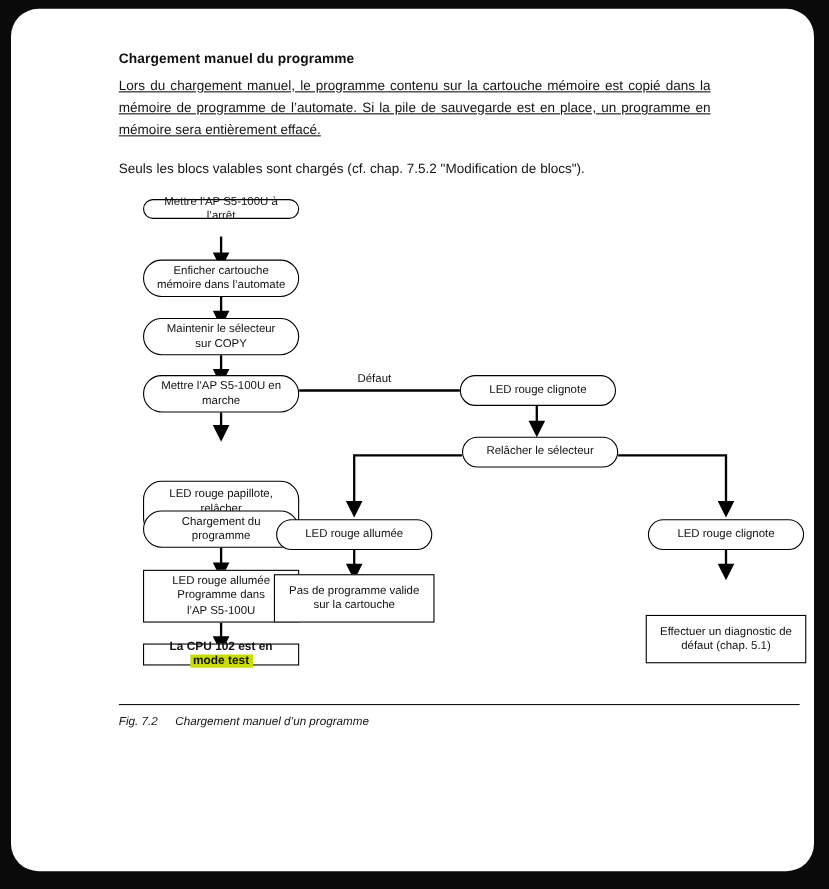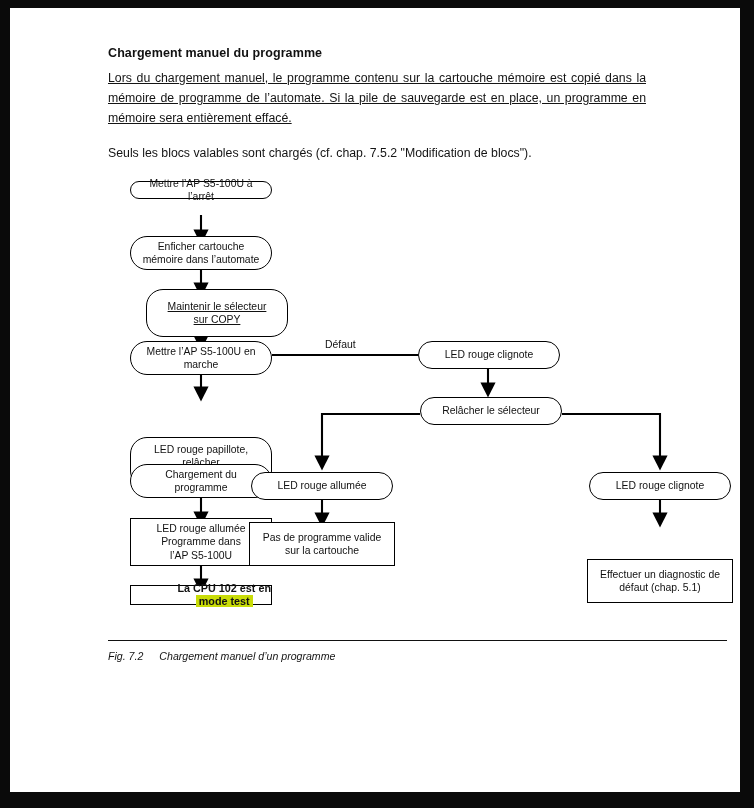--- a/index.html
+++ b/index.html
@@ -24,20 +24,21 @@
     height: 808px;
     background: #0a0a0a;
   }
   #page {
     position: absolute;
     left: 10px;
     top: 8px;
     width: 730px;
     height: 784px;
     background: #ffffff;
+    border-radius: 25px;
   }
 
   
   .doc-heading {
     position: absolute;
     left: 98px;
     top: 38px;
     font-size: 12.5px;
     font-weight: bold;
     color: #111;
@@ -164,21 +165,21 @@
       </span>
     </div>
 
     <div class="node round" style="left:120px; top:228px; width:142px; height:34px;">
       <span>
         <span>Enficher cartouche</span><br>
         <span>mémoire dans l’automate</span>
       </span>
     </div>
 
-    <div class="node round" style="left:136px; top:281px; width:142px; height:48px;text-decoration:underline;">
+    <div class="node round" style="left:120px; top:281px; width:142px; height:34px;">
       <span>
         <span>Maintenir le sélecteur</span><br>
         <span>sur COPY</span>
       </span>
     </div>
 
     <div class="node round" style="left:120px; top:333px; width:142px; height:34px;">
       <span>
         <span>Mettre l’AP S5-100U en</span><br>
         <span>marche</span>
@@ -201,21 +202,21 @@
     </div>
 
     <div class="node rect" style="left:120px; top:510px; width:142px; height:48px;">
       <span>
         <span>LED rouge allumée</span><br>
         <span>Programme dans</span><br>
         <span>l’AP S5-100U</span>
       </span>
     </div>
 
-    <div class="node rect bold" style="left:120px; top:577px; width:142px; height:20px;justify-content:flex-end;">
+    <div class="node rect bold" style="left:120px; top:577px; width:142px; height:20px;">
       <span>
         <span>La CPU 102 est en</span><br>
         <span class="hl">mode test</span>
       </span>
     </div>
 
     <div class="node round" style="left:408px; top:333px; width:142px; height:28px;">
       <span>LED rouge clignote</span>
     </div>
 

